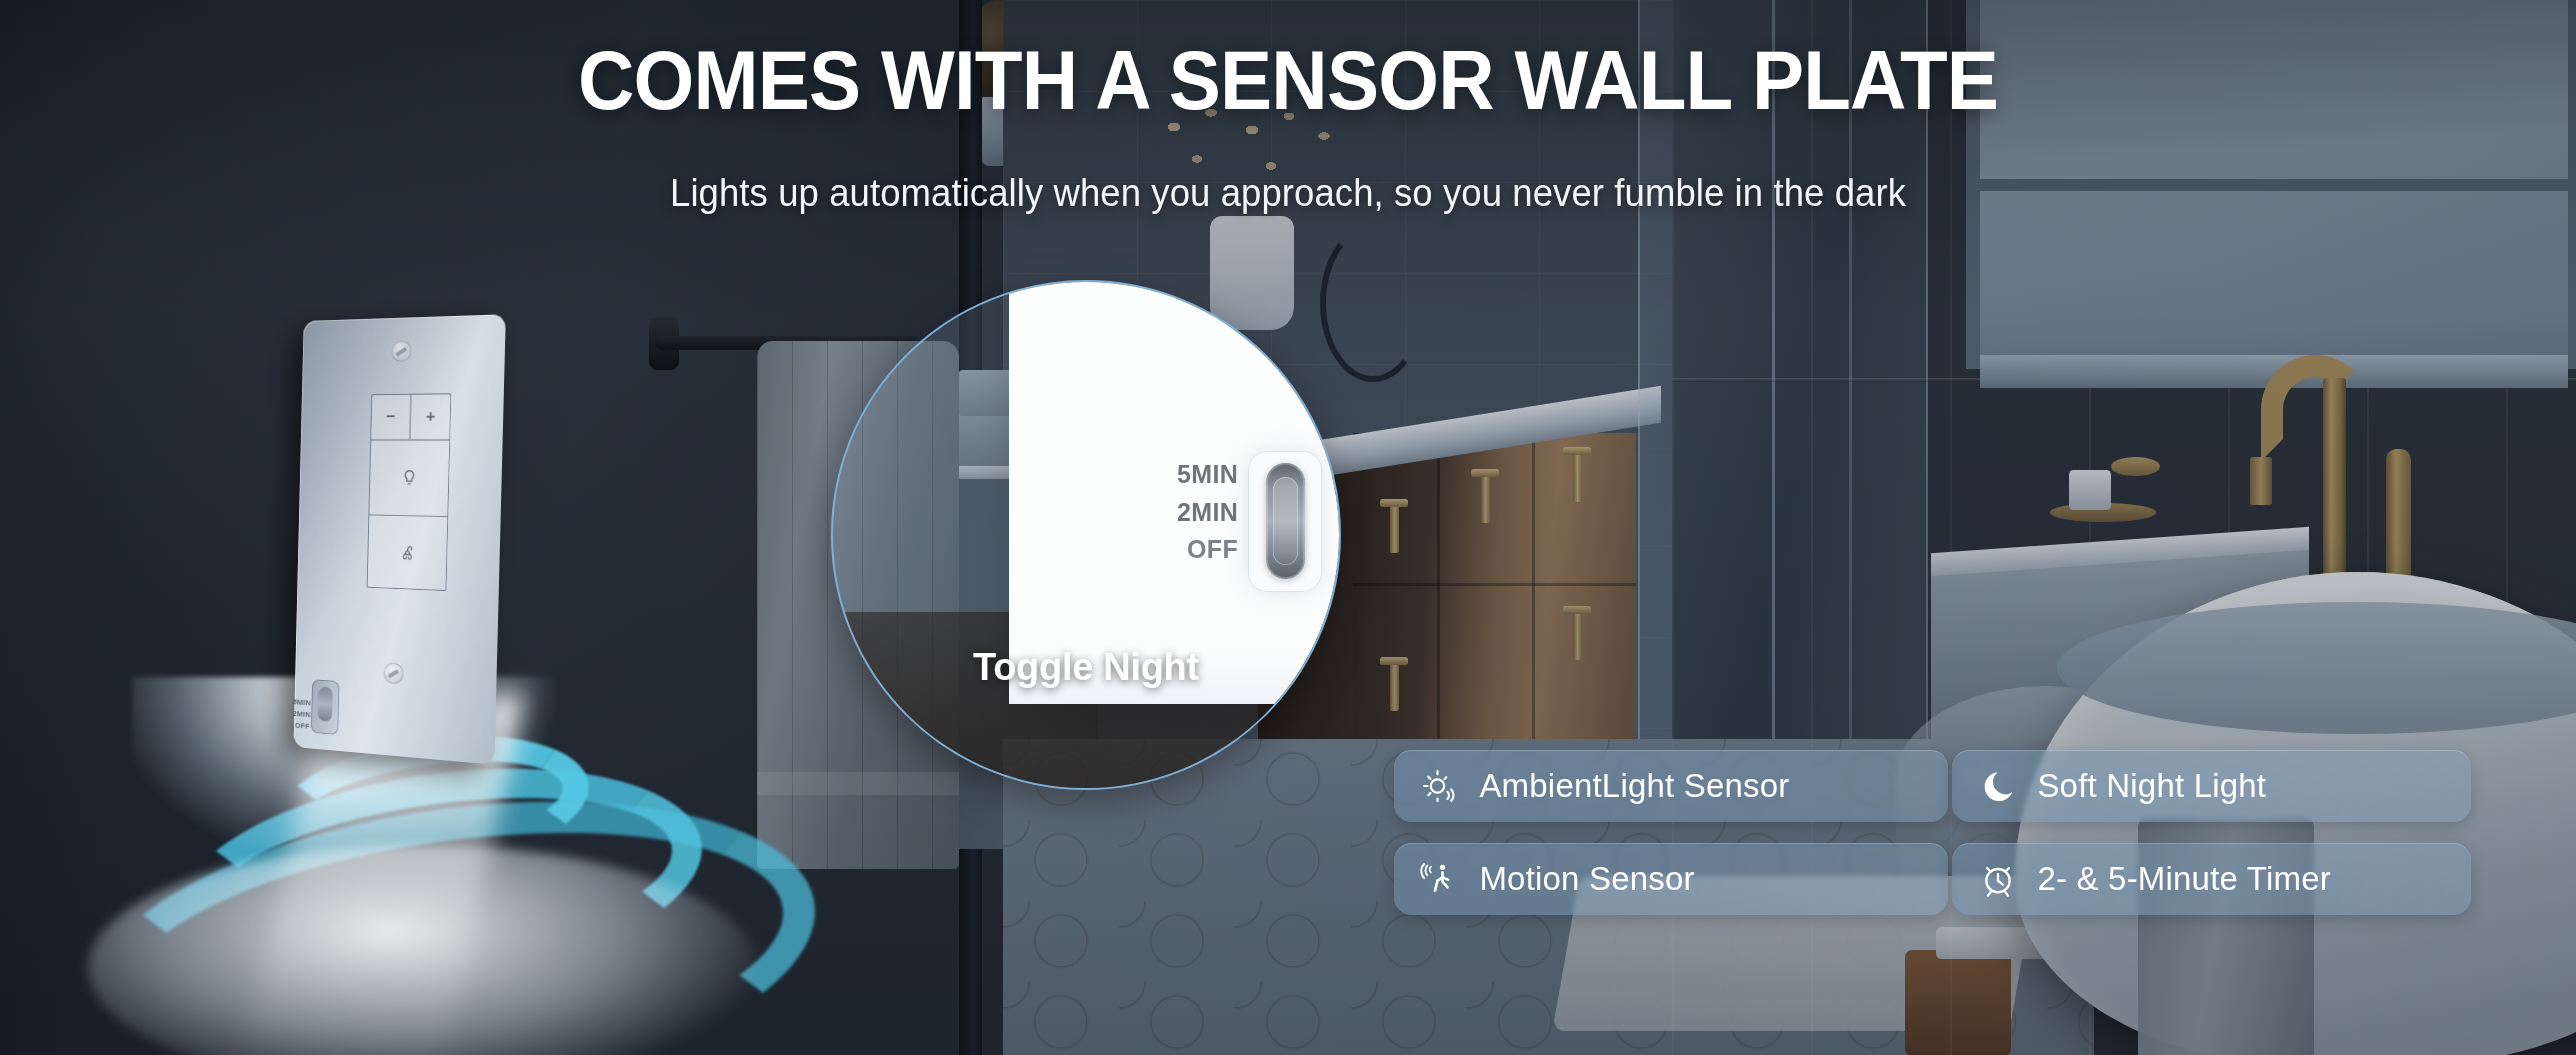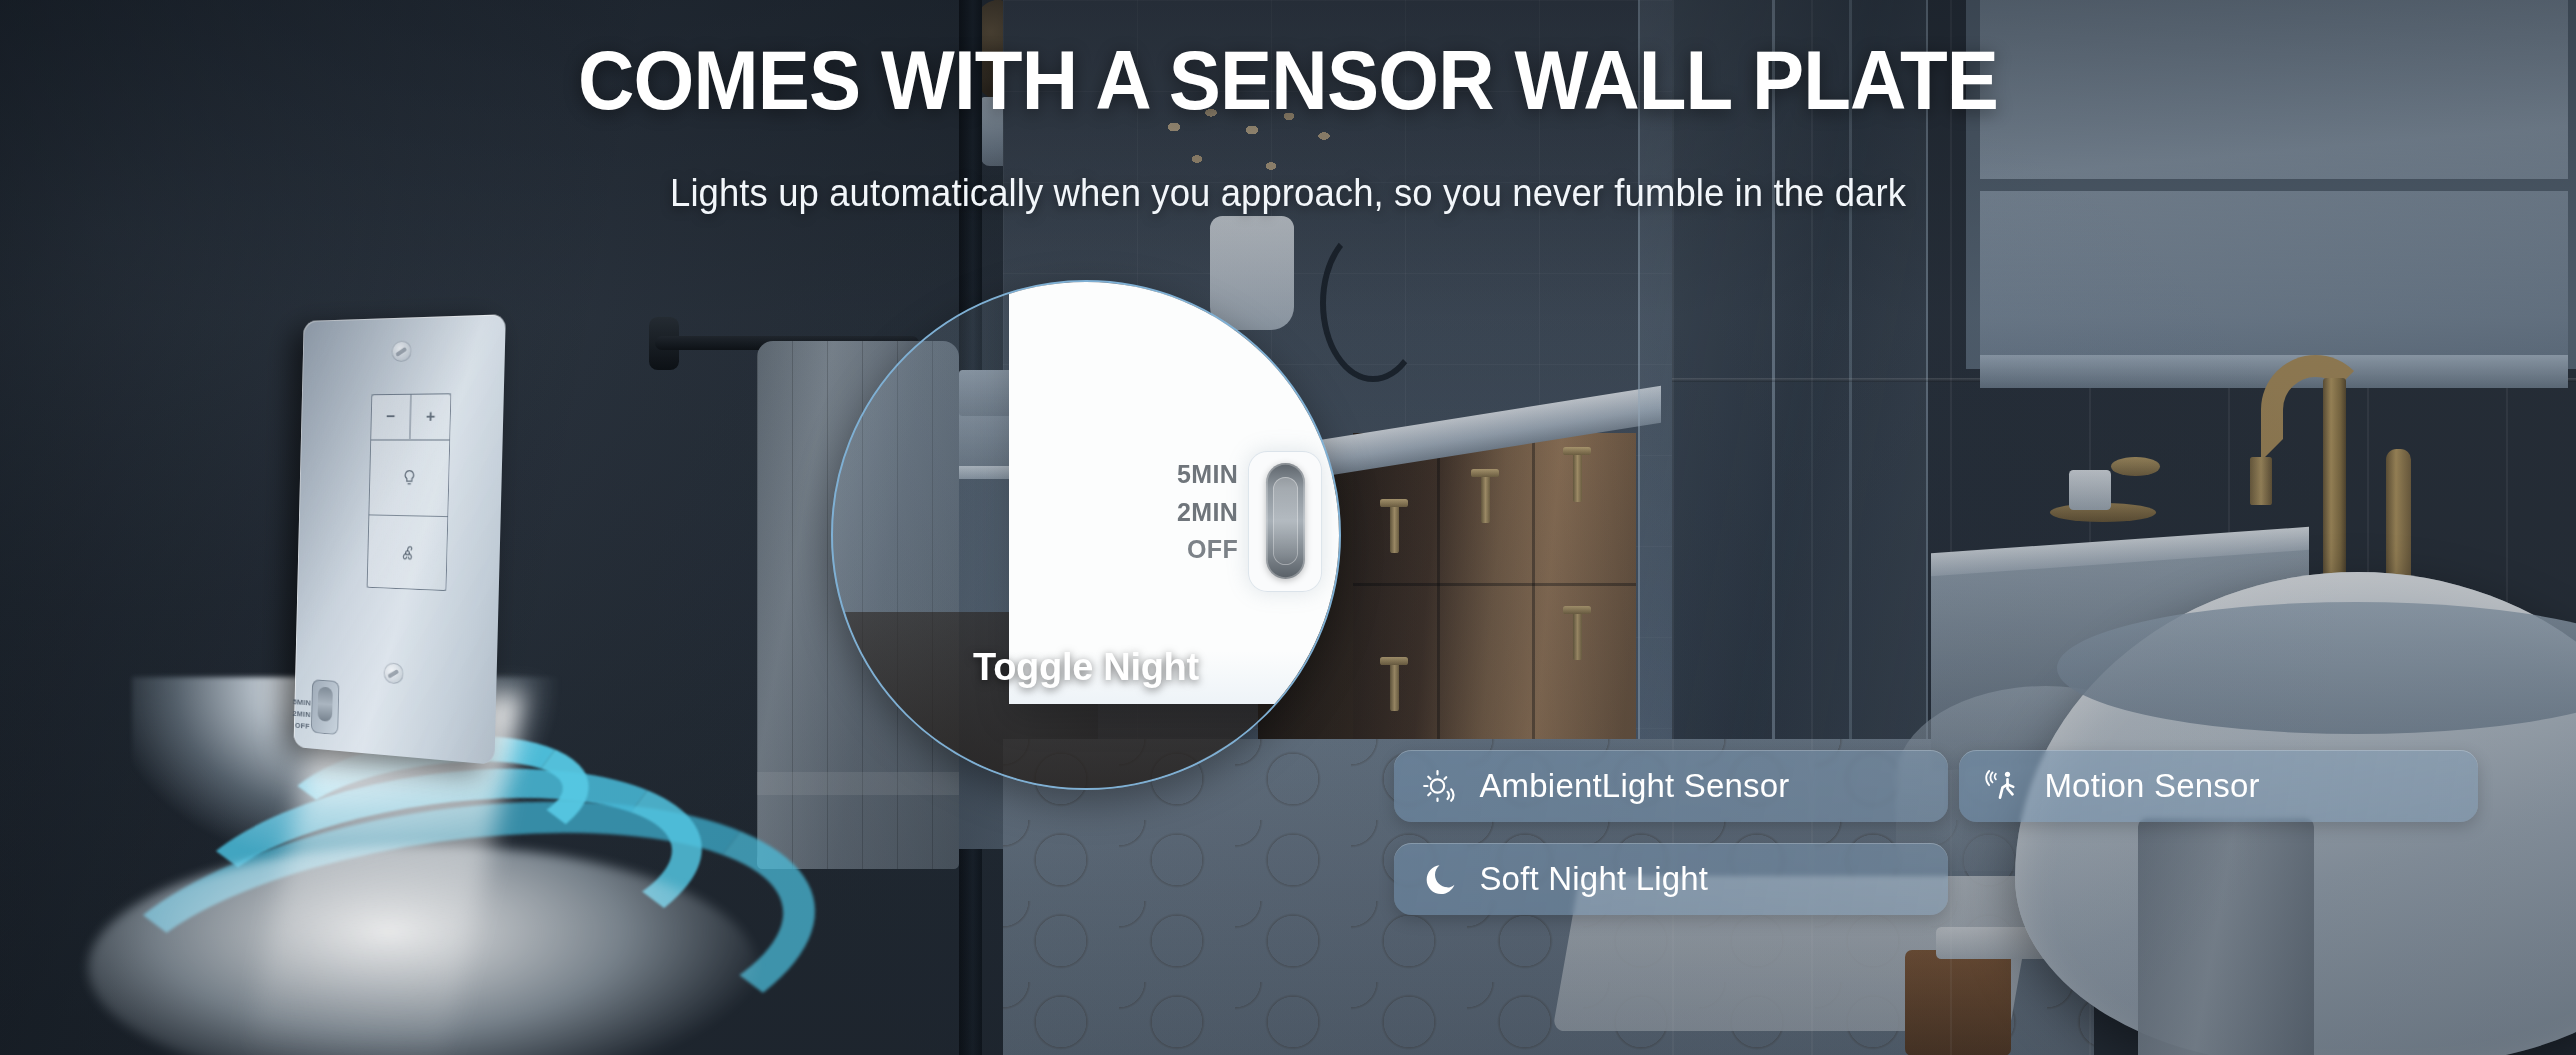--- a/index.html
+++ b/index.html
@@ -534,21 +534,21 @@
     text-shadow:0 1.8px 10.6px rgba(0,0,0,.5);
     white-space:nowrap;
   }
 
   
   .pill-grid{
     position:absolute; left:1394px; top:750px; width:1091px;
     display:grid;
     grid-template-columns:554px 519px;
     grid-auto-rows:72px;
-    gap:21px 11px;
+    gap:21px 4px;
   }
   .pill{
     display:flex; align-items:center; gap:19.4px;
     padding:0 26px;
     border-radius:17.6px;
     background:linear-gradient(100deg, rgba(116,148,178,.52), rgba(132,162,190,.42));
     backdrop-filter:blur(2.6px);
     box-shadow:inset 0 0.9px 0 rgba(255,255,255,.22), 0 5.3px 16px rgba(0,0,0,.18);
   }
   .pill-icon{
@@ -753,39 +753,50 @@
           <path d="M12.6 15.6 9.9 12.9M12.6 32.4 9.9 35.1"></path>
           <path d="M29.4 15.6 31.5 13.5"></path>
           <path d="M33 31c2.4 2.4 2.4 6.2 0 8.6M37.4 28c3.8 3.8 3.8 10 0 13.8"></path>
         </svg>
       </span>
       <span class="pill-label">AmbientLight Sensor</span>
     </div>
 
     <div class="pill">
       <span class="pill-icon">
+        <svg viewBox="0 0 48 48">
+          <path fill="#fff" d="M33 34c-8.3 0-15-6.7-15-15 0-4.6 2.1-8.8 5.4-11.5C14.6 8.6 8 15.9 8 24.8 8 34.3 15.7 42 25.2 42c7.4 0 13.7-4.7 16.1-11.2-2.4 2.1-5.4 3.4-8.3 3.4z"></path>
+        </svg>
+      </span>
+      <span class="pill-label">Soft Night Light</span>
+    </div>
+
+    <div class="pill">
+      <span class="pill-icon">
         <svg viewBox="0 0 48 48" fill="none" stroke="#fff" stroke-width="2.6" stroke-linecap="round">
           <circle cx="27" cy="10" r="3.1" fill="#fff" stroke="none"></circle>
           <path d="M27 16v11l6 7" stroke-width="3.2"></path>
           <path d="M27 22l-6 4-3 12" stroke-width="3.2"></path>
           <path d="M27 22l7 3" stroke-width="3"></path>
           <path d="M13 16c-1.8-1.8-1.8-4.8 0-6.6" stroke-width="2.2"></path>
           <path d="M9 19.6c-3.3-3.3-3.3-8.6 0-11.9" stroke-width="2.2"></path>
           <path d="M5 23c-4.7-4.7-4.7-12.3 0-17" stroke-width="2.2"></path>
         </svg>
       </span>
       <span class="pill-label">Motion Sensor</span>
     </div>
 
     <div class="pill">
       <span class="pill-icon">
-        <svg viewBox="0 0 48 48">
-          <path fill="#fff" d="M33 34c-8.3 0-15-6.7-15-15 0-4.6 2.1-8.8 5.4-11.5C14.6 8.6 8 15.9 8 24.8 8 34.3 15.7 42 25.2 42c7.4 0 13.7-4.7 16.1-11.2-2.4 2.1-5.4 3.4-8.3 3.4z"></path>
+        <svg viewBox="0 0 48 48" fill="none" stroke="#fff" stroke-width="2.8" stroke-linecap="round">
+          <circle cx="24" cy="26" r="14"></circle>
+          <path d="M24 18v8l6 5"></path>
+          <path d="M11 11l4 4M37 11l-4 4"></path>
+          <path d="M15 40l-3 4M33 40l3 4"></path>
         </svg>
       </span>
-      <span class="pill-label">Soft Night Light</span>
-    </div>
-
+      <span class="pill-label">2- &amp; 5-Minute Timer</span>
+    </div>
 
   </div>
 
 </div>
 
 
 </body></html>

